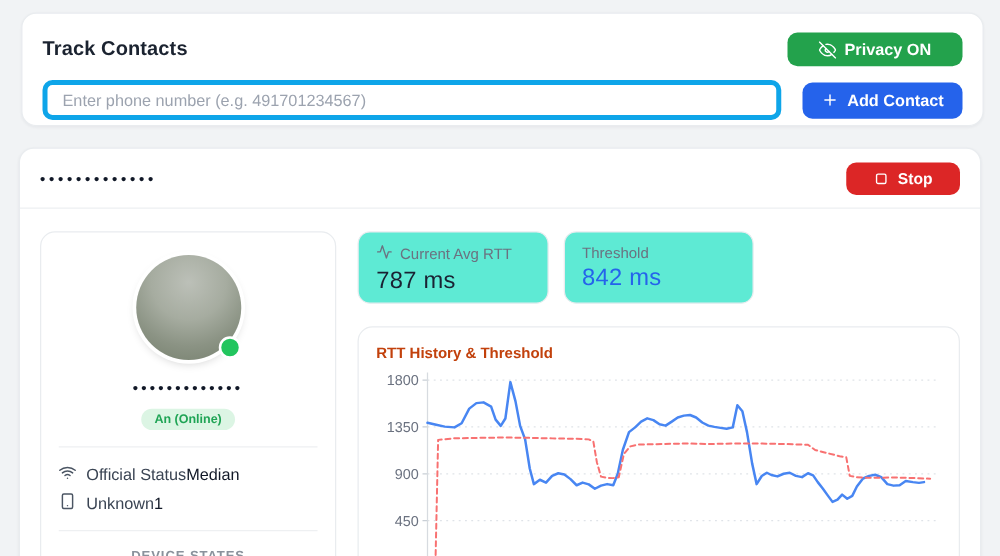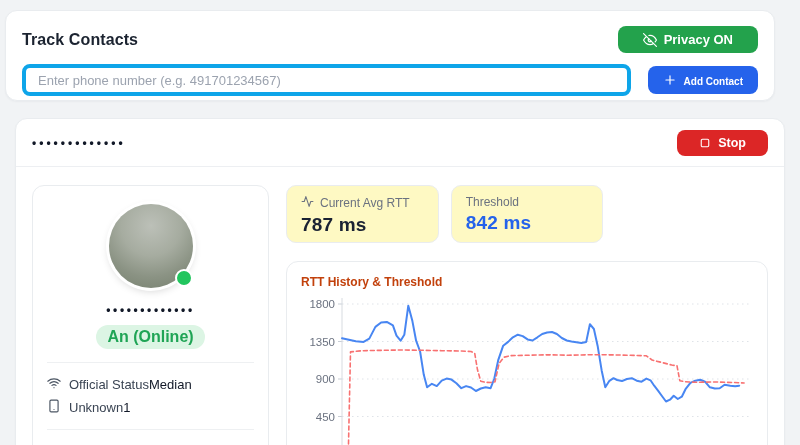--- a/index.html
+++ b/index.html
@@ -3,64 +3,64 @@
 <meta charset="utf-8">
 <style>
   * { margin:0; padding:0; box-sizing:border-box; }
   html,body { width:800px; height:445px; }
   body { font-family:"Liberation Sans","DejaVu Sans",sans-serif; background:#f1f3f5; color:#1b2330; }
   .page { position:relative; width:800px; height:445px; overflow:hidden; }
 
   .card { background:#fff; border:1px solid #e9ecef; border-radius:12px; box-shadow:0 1px 2px rgba(16,24,40,.04); }
 
   
-  .tracker-card { position:absolute; left:5px; top:10px; width:770px; height:91px; padding:15px 16px 14px; }
+  .tracker-card { position:absolute; left:17px; top:10px; width:770px; height:91px; padding:15px 16px 14px; }
   .tracker-top { display:flex; align-items:center; justify-content:space-between; }
   .tracker-title { font-size:16px; font-weight:700; color:#1b2330; letter-spacing:.1px; }
   .tracker-row { display:flex; align-items:center; gap:17px; margin-top:11px; }
   .phone-input { flex:1; height:32px; border:4px solid #0ea5e9; border-radius:8px; padding:0 12px; font-size:13px; color:#111827; outline:none; font-family:inherit; }
   .phone-input::placeholder { color:#9ca3af; }
 
   .btn { display:inline-flex; align-items:center; gap:7px; border:none; border-radius:8px; color:#fff; font-family:inherit; font-weight:600; cursor:pointer; white-space:nowrap; }
   .btn-green { background:var(--green,#23a24c); font-size:13px; padding:6px 25px; }
-  .btn-blue  { background:var(--blue,#2563eb);  font-size:10px; padding:7px 15px;align-items:flex-end; }
+  .btn-blue  { background:var(--blue,#2563eb);  font-size:13px; padding:7px 15px; }
   .btn-red   { background:var(--red,#dc2626);   font-size:12.5px; font-weight:700; padding:6px 22px; }
   .btn svg { display:block; }
 
   
   .contact-card { position:absolute; left:15px; top:118px; width:770px; height:410px; }
   .contact-header { display:flex; align-items:center; justify-content:space-between; padding:11px 16px 10px; border-bottom:1px solid #edeff2; }
   .masked-phone { font-size:12px; font-weight:700; color:#111827; letter-spacing:3px; }
   .contact-body { display:flex; gap:17px; padding:18px 16px 16px; }
 
   
   .profile-card { width:239px; min-height:330px; border:1px solid #e9ecef; border-radius:12px; padding:18px 14px; background:#fff; }
   .avatar-wrap { position:relative; width:84px; height:84px; margin:0 auto; }
   .avatar { width:84px; height:84px; border-radius:50%;
             background:radial-gradient(circle at 50% 26%, #bcc0b8 0%, #a6aca0 40%, #8b9384 68%, #747e6c 100%);
             box-shadow:0 0 0 3px #fff, 0 3px 8px rgba(0,0,0,.18); }
   .online-dot { position:absolute; right:0px; bottom:1px; width:18px; height:18px; border-radius:50%;
                 background:#22c55e; border:2.5px solid #fff; }
   .masked-name { margin-top:15px; text-align:center; font-size:12px; font-weight:700; color:#111827; letter-spacing:2.6px; }
   .badge-wrap { text-align:center; margin-top:8px; }
   .badge { display:inline-block; background:var(--badge-bg,#dcf5e4); color:var(--badge-text,#1fa455);
-           font-size:16px; font-weight:600; padding:3px 11px; border-radius:999px; }
+           font-size:10px; font-weight:600; padding:3px 11px; border-radius:999px; }
   .p-divider { border:none; border-top:1px solid #eef0f2; margin:13px 0; }
   .info-row { display:flex; align-items:center; font-size:13px; margin:6px 0; }
   .info-label { display:inline-flex; align-items:center; gap:8px; color:#3a4453; }
   .info-label svg { color:#4b5563; flex:none; }
   .info-value { color:#111827; }
   .section-title { text-align:center; font-size:10.5px; font-weight:700; letter-spacing:.7px; color:#8a929c; margin:14px 0 11px; }
 
   
   .right-col { flex:1; display:flex; flex-direction:column; }
   .stats-row { display:grid; grid-template-columns:1fr 1fr 1fr; gap:12px; }
-  .stat-card { border:1px solid #e9ecef; border-radius:10px; background:#fef9c3; padding:9px 14px 10px; height:58px; }
+  .stat-card { border:1px solid #e9ecef; border-radius:10px; background:#5eead4; padding:9px 14px 10px; height:58px; }
   .stat-label { display:flex; align-items:center; gap:6px; color:#6b7280; font-size:12px; }
-  .stat-value { margin-top:3px; font-size:19px; font-weight:700; color:#1a2233; letter-spacing:.2px; }
+  .stat-value { margin-top:3px; font-size:19px; font-weight:400; color:#1a2233; letter-spacing:.2px; }
   .stat-value.accent { color:var(--blue,#2563eb); }
 
   .chart-card { margin-top:18px; border:1px solid #e9ecef; border-radius:12px; background:#fff; padding:13px 14px 0; height:206px; overflow:hidden; }
   .chart-title { font-size:12px; font-weight:600; color:#c2410c; }
   #rtt-chart { display:block; width:452px; height:162px; margin-top:6px; }
   #rtt-chart .grid { stroke:#dfe3e8; stroke-width:1; stroke-dasharray:1.5 3.5; }
   #rtt-chart .axis { stroke:#d7dbe0; stroke-width:1; }
   #rtt-chart .tick { stroke:#c9cfd6; stroke-width:1; }
   #rtt-chart .ticklabel { fill:#6b7280; font-size:11.5px; font-family:inherit; }
 </style>

